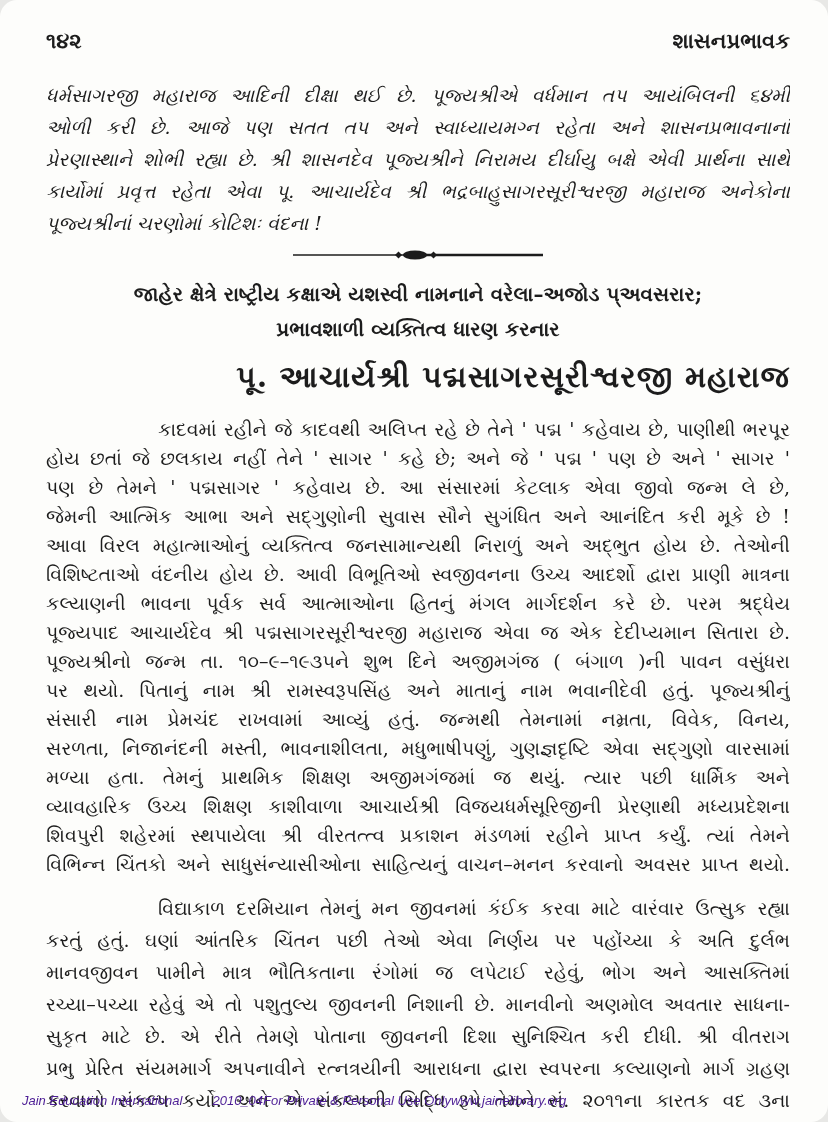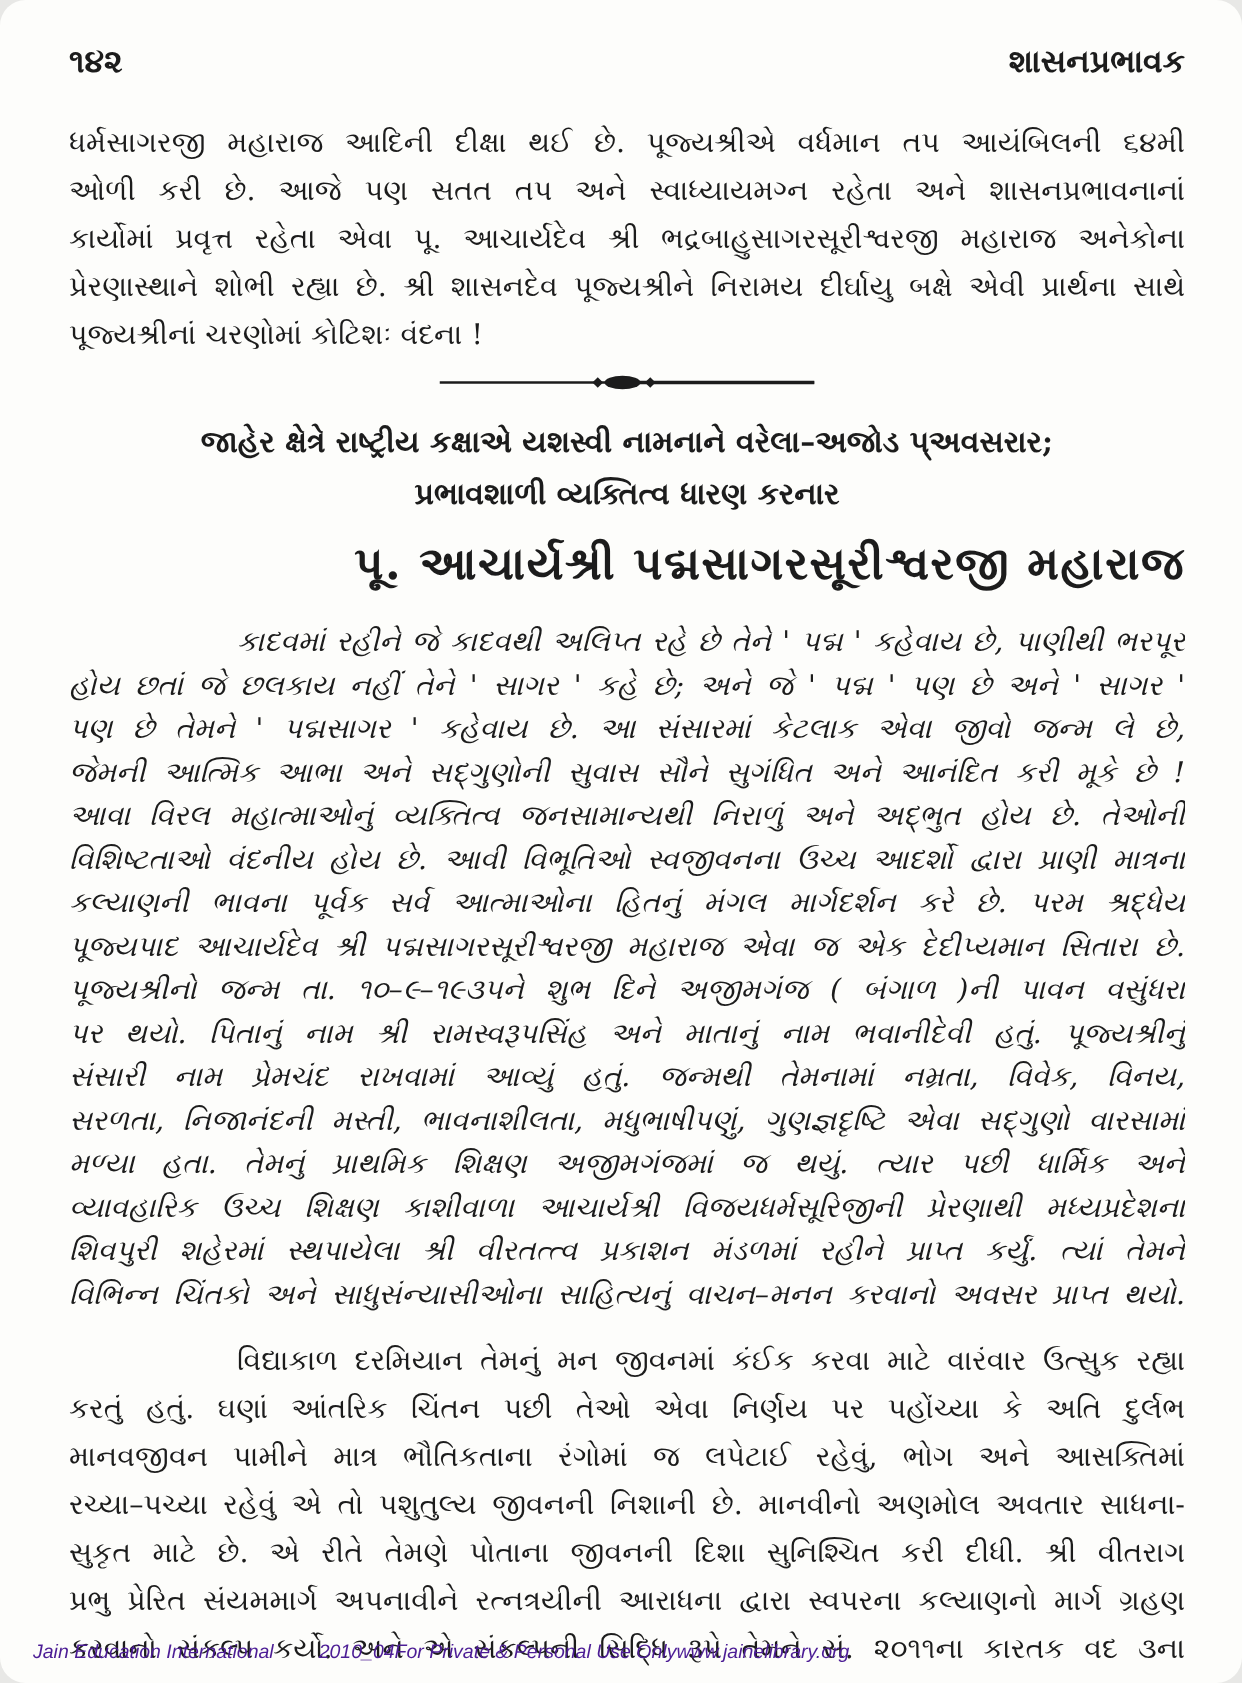--- a/index.html
+++ b/index.html
@@ -23,22 +23,22 @@
   }
   .page-header {
     display: flex;
     justify-content: space-between;
     align-items: baseline;
     font-size: 21px;
     font-weight: bold;
     margin-bottom: 26px;
   }
   .para { font-size: 19px; }
-  .intro-para .tline { line-height: 32px; }
-  .body-para-1 .tline { line-height: 29px; font-style: italic; }
+  .intro-para .tline { line-height: 32px; font-style: italic; }
+  .body-para-1 .tline { line-height: 29px; }
   .body-para-2 .tline { line-height: 32px; }
   .tline {
     text-align: justify;
     text-align-last: justify;
     white-space: nowrap;
     overflow: hidden;
   }
   .tline.short-last { text-align-last: left; }
   .tline.indent { text-indent: 112px; }
   .divider-row {
@@ -83,22 +83,22 @@
   <div class="content">
 
     <div class="page-header">
       <span>૧૪૨</span>
       <span>શાસનપ્રભાવક</span>
     </div>
 
     <div class="para intro-para">
         <div class="tline">ધર્મસાગરજી મહારાજ આદિની દીક્ષા થઈ છે. પૂજ્યશ્રીએ વર્ધમાન તપ આયંબિલની ૬૪મી</div>
         <div class="tline">ઓળી કરી છે. આજે પણ સતત તપ અને સ્વાધ્યાયમગ્ન રહેતા અને શાસનપ્રભાવનાનાં</div>
+        <div class="tline">પ્રેરણાસ્થાને શોભી રહ્યા છે. શ્રી શાસનદેવ પૂજ્યશ્રીને નિરામય દીર્ઘાયુ બક્ષે એવી પ્રાર્થના સાથે</div>
         <div class="tline">કાર્યોમાં પ્રવૃત્ત રહેતા એવા પૂ. આચાર્યદેવ શ્રી ભદ્રબાહુસાગરસૂરીશ્વરજી મહારાજ અનેકોના</div>
-        <div class="tline">પ્રેરણાસ્થાને શોભી રહ્યા છે. શ્રી શાસનદેવ પૂજ્યશ્રીને નિરામય દીર્ઘાયુ બક્ષે એવી પ્રાર્થના સાથે</div>
         <div class="tline short-last">પૂજ્યશ્રીનાં ચરણોમાં કોટિશઃ વંદના !</div>
       </div>
 
     <div class="divider-row">
       <svg width="250" height="16" viewBox="0 0 250 16">
         <line x1="0" y1="8" x2="250" y2="8" stroke="#1c1c1c" stroke-width="1.6"></line>
         <line x1="125" y1="8" x2="250" y2="8" stroke="#1c1c1c" stroke-width="2.4"></line>
         <ellipse cx="122" cy="8" rx="12" ry="4.5" fill="#1c1c1c"></ellipse>
         <rect x="103" y="5.5" width="5" height="5" transform="rotate(45 105.5 8)" fill="#1c1c1c"></rect>
         <rect x="138" y="5.5" width="5" height="5" transform="rotate(45 140.5 8)" fill="#1c1c1c"></rect>

